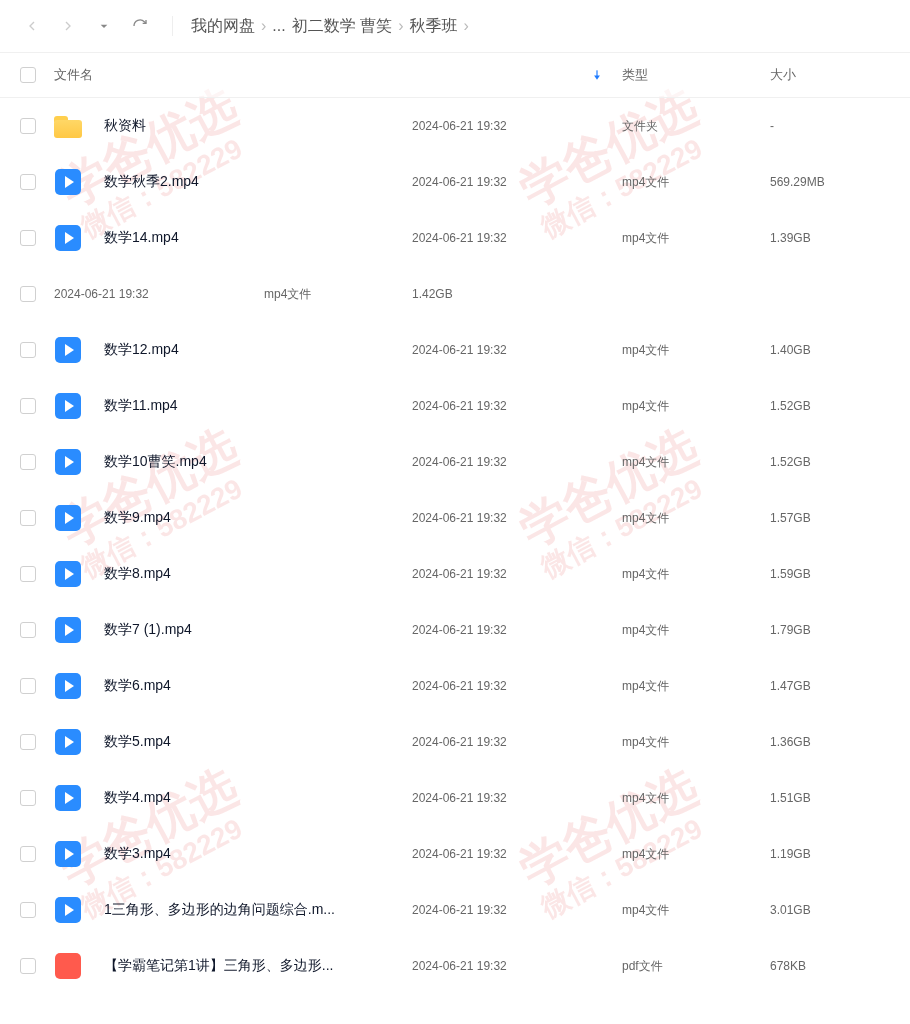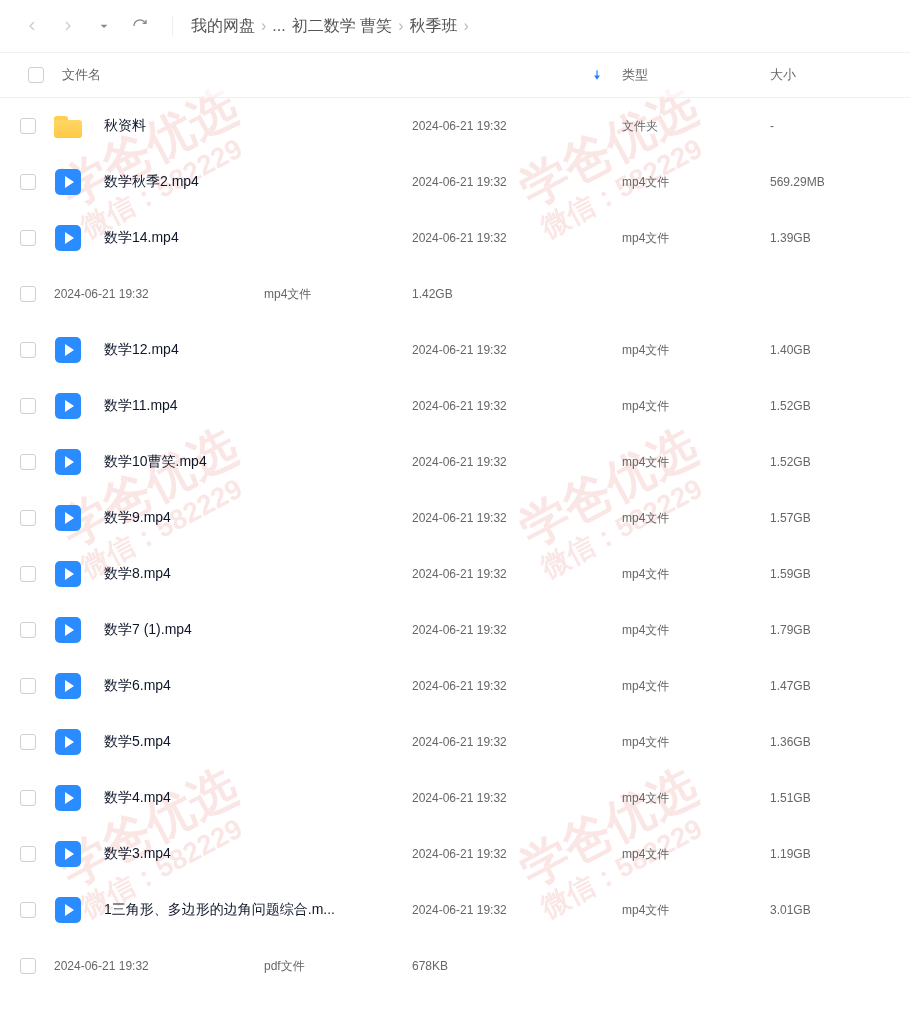--- a/index.html
+++ b/index.html
@@ -52,21 +52,21 @@
   .breadcrumb .crumb.link { cursor:pointer; }
   .breadcrumb .sep { color:#bbb; }
 
   
   .header-row {
     display:flex;
     align-items:center;
     height:46px;
     border-top:1px solid #f0f0f0;
     border-bottom:1px solid #f0f0f0;
-    padding-left:28px;
+    padding-left:20px;
     color:#666;
     font-size:13px;
     position: relative;
     z-index:1;
     background: rgba(255,255,255,0.6);
   }
   .col-check { width:34px; display:flex; align-items:center; }
   .col-name { flex:1; display:flex; align-items:center; gap:8px; }
   .col-time { width:210px; }
   .col-type { width:148px; }
@@ -388,17 +388,23 @@
         <span class="file-name">1三角形、多边形的边角问题综合.m...</span>
       </div>
       <div class="col-time">2024-06-21 19:32</div>
       <div class="col-type">mp4文件</div>
       <div class="col-size">3.01GB</div>
     </div>
     <div class="row">
       <div class="col-check">
         <div class="checkbox"></div>
       </div>
+      <div class="col-name">
+        <div class="file-icon">
+          <div class="icon-pdf"></div>
+        </div>
+        <span class="file-name">【学霸笔记第1讲】三角形、多边形...</span>
+      </div>
       <div class="col-time">2024-06-21 19:32</div>
       <div class="col-type">pdf文件</div>
       <div class="col-size">678KB</div>
     </div>
   </div>
 
 </body></html>

